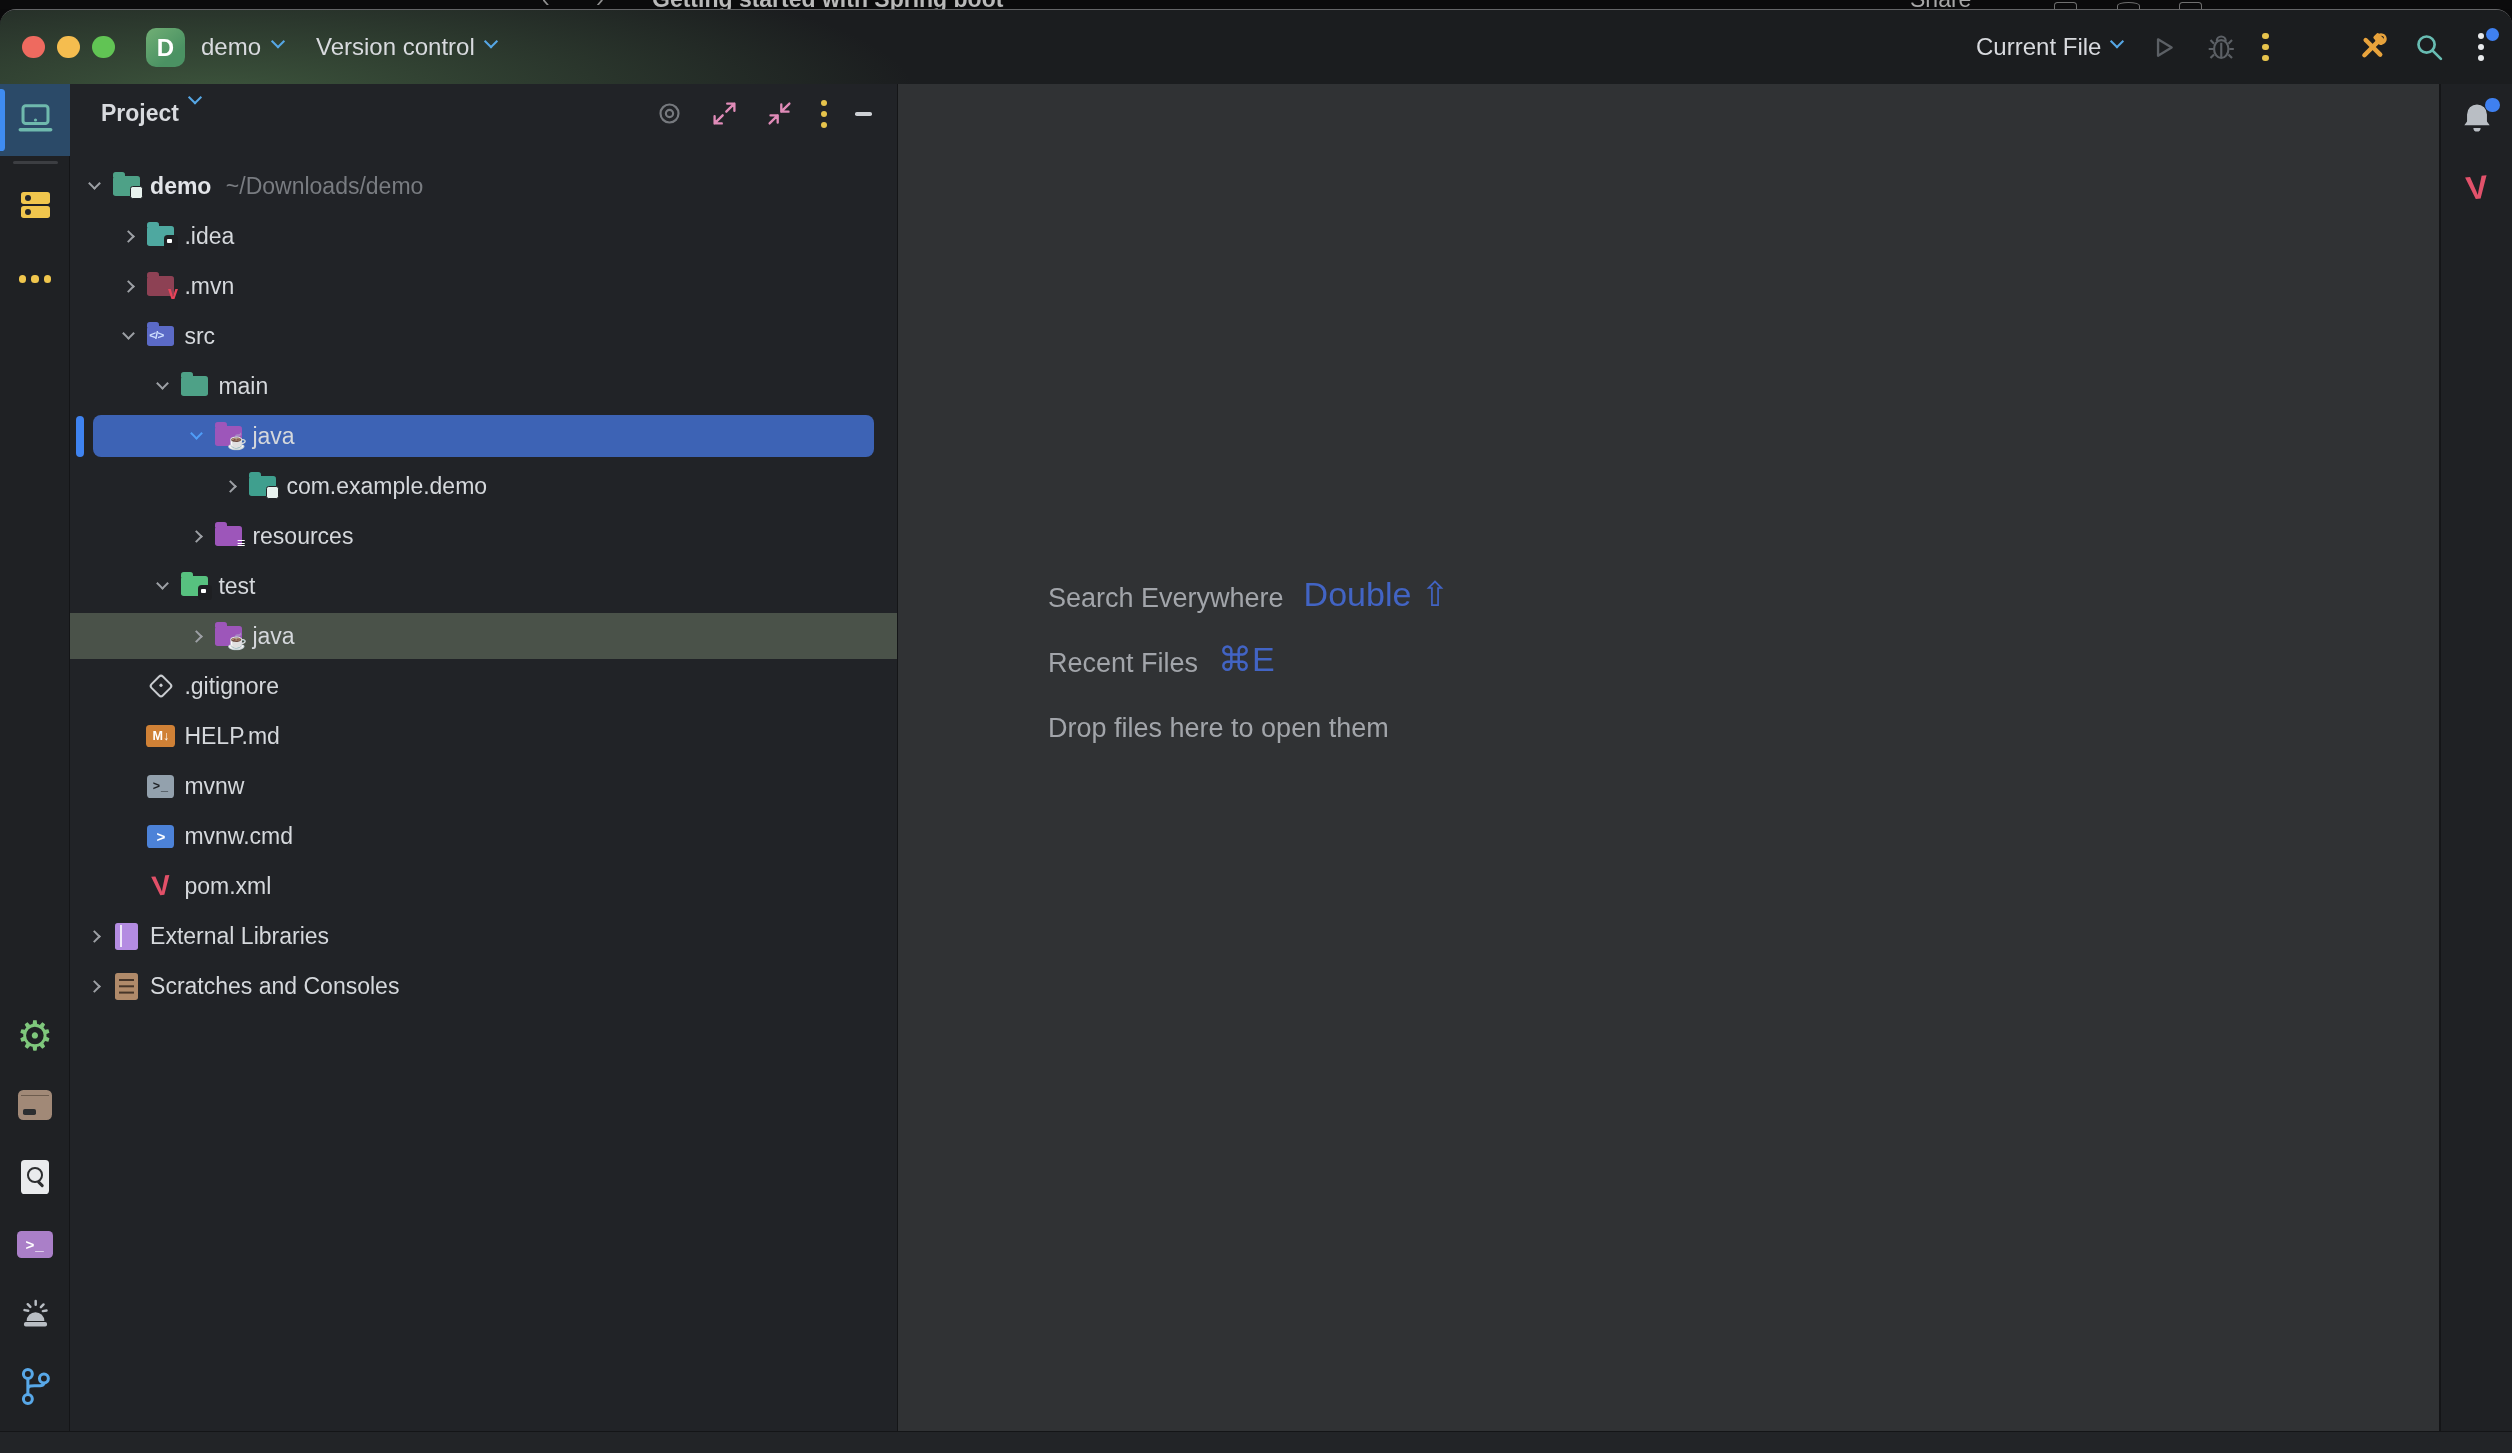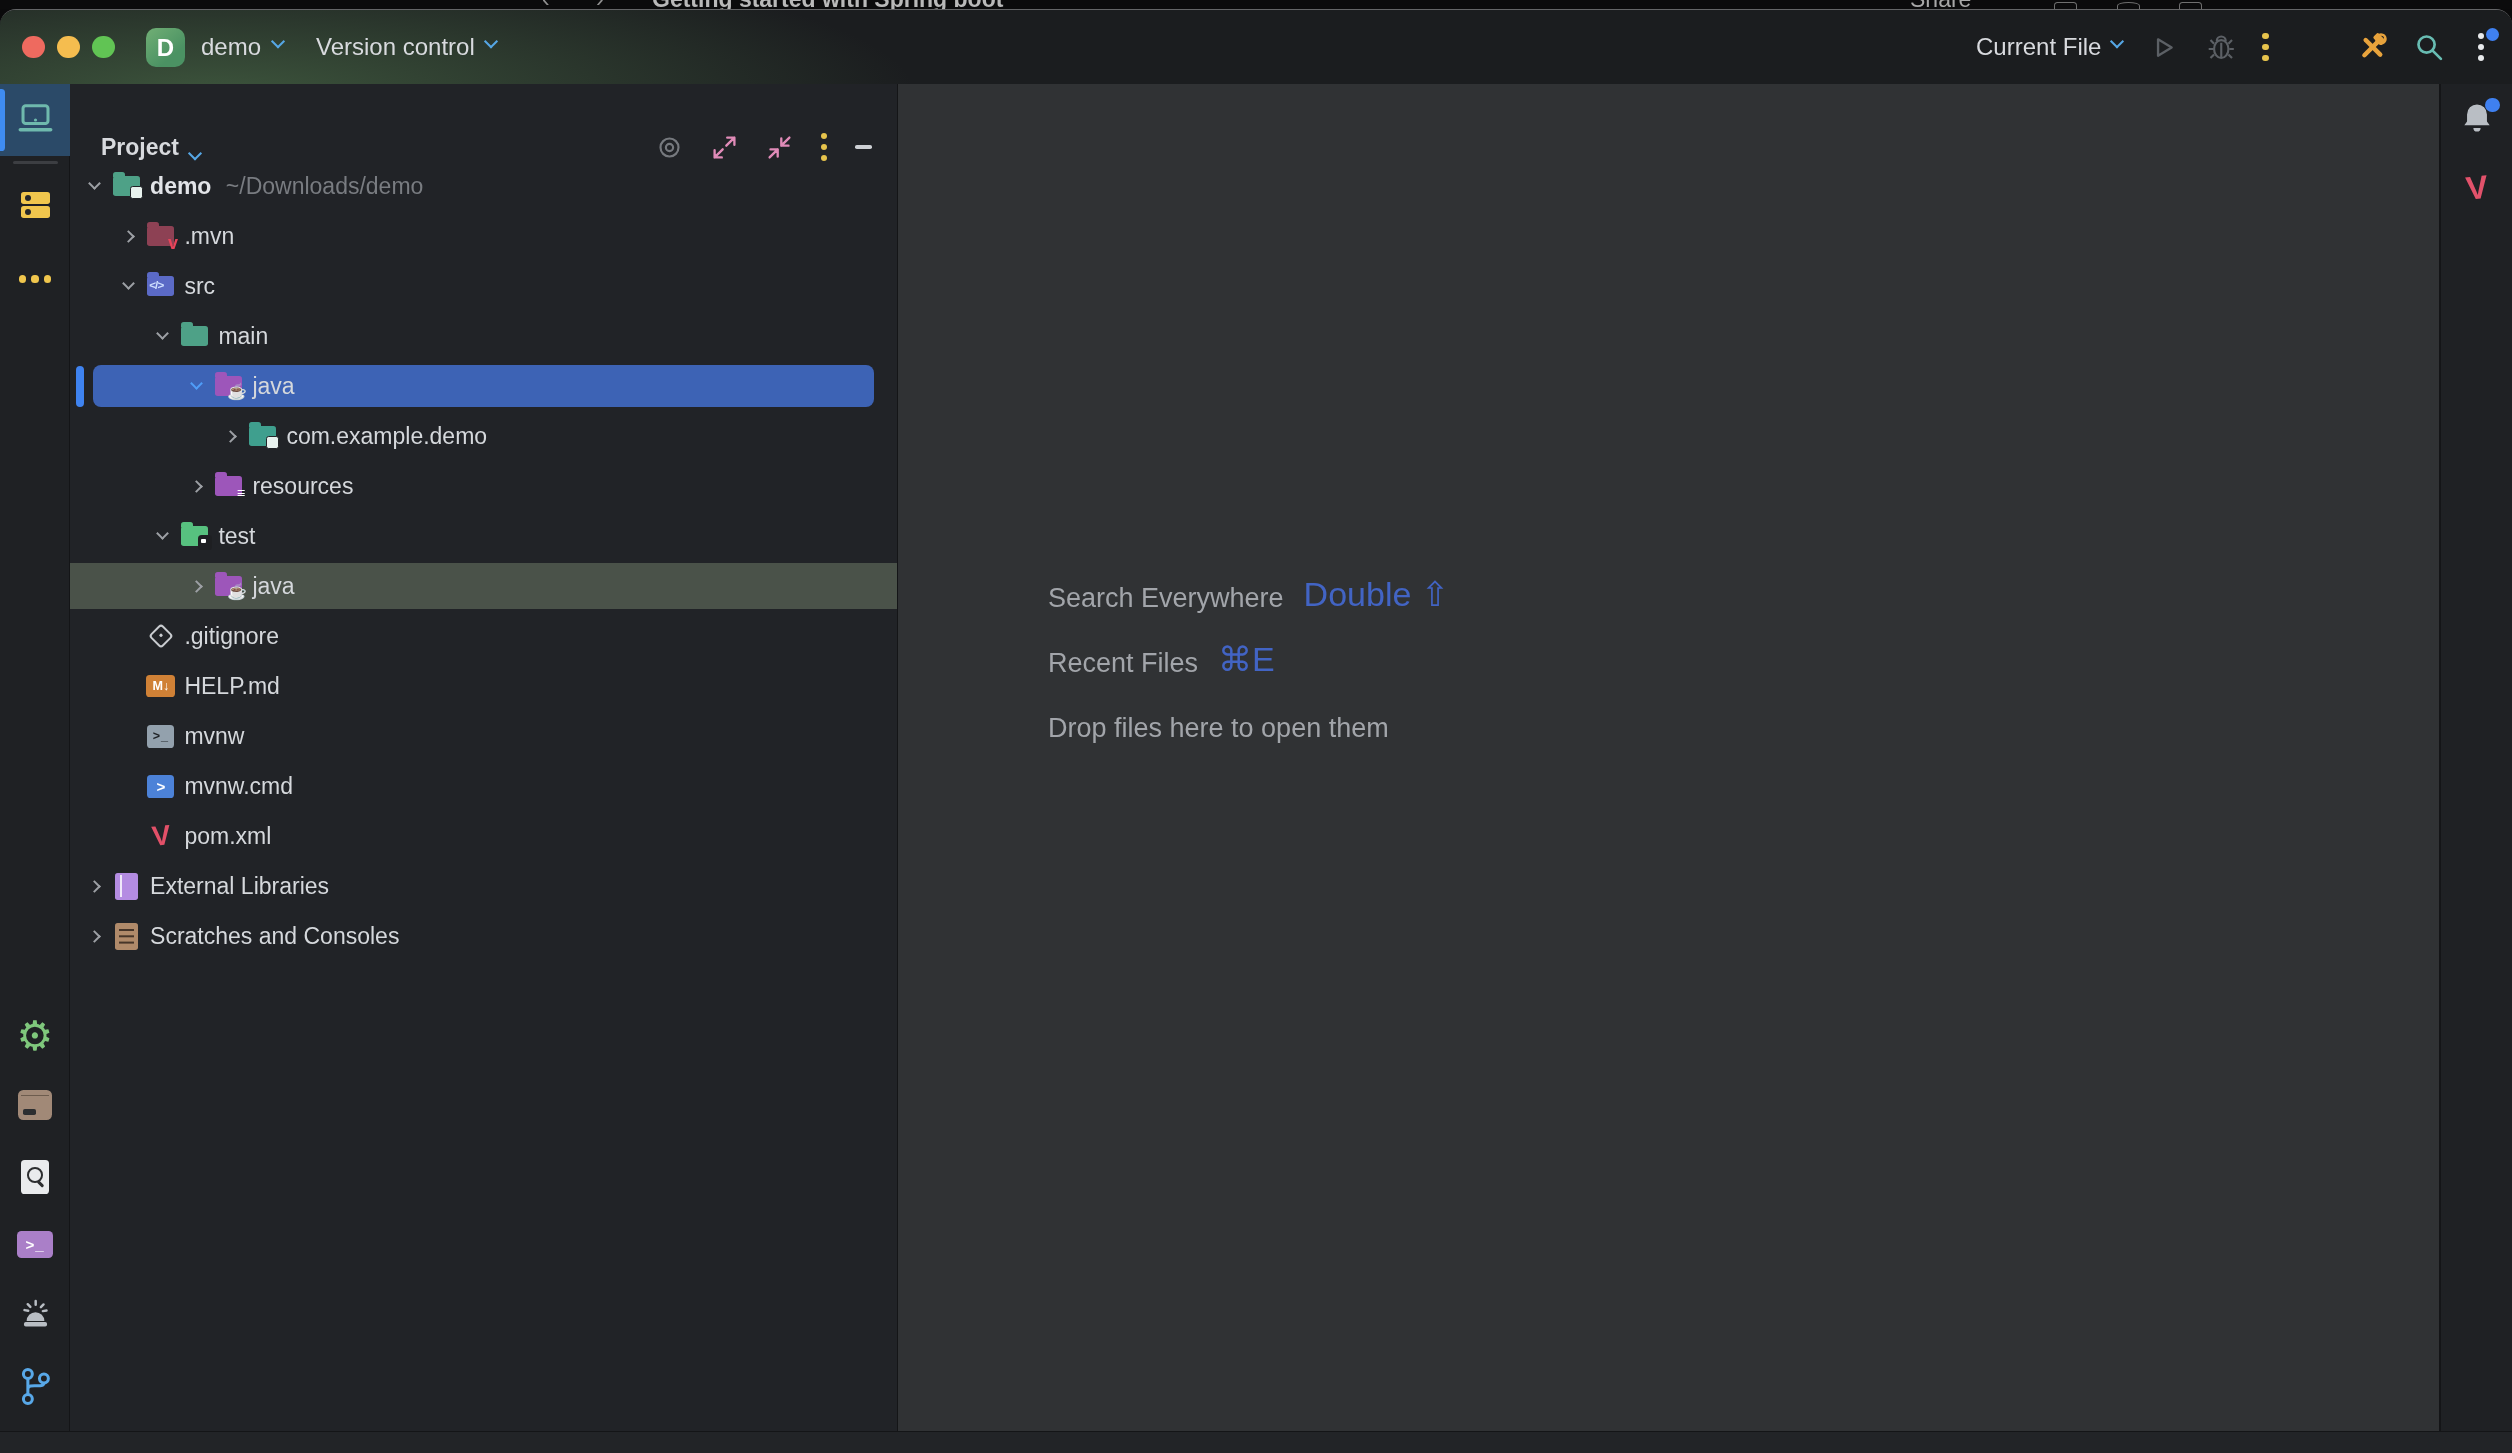--- a/index.html
+++ b/index.html
@@ -72,21 +72,21 @@
   .termico { width:36px; height:27px; background:#aa7fc8; border-radius:4.5px; color:#fff; font-weight:700; font-size:15.2px;
              display:flex; align-items:center; justify-content:center; letter-spacing:0.9px; }
 
   
   .rail-right { width:72px; background:#1f2124; border-left:1.8px solid #141517; position:relative; }
   .rr-item { position:absolute; left:0; width:72px; height:50px; display:flex; align-items:center; justify-content:center; }
   .mavenV { color:#e2526b; font-size:33px; font-weight:700; transform:rotate(-6deg); }
 
   
   .panel { width:828px; background:#212327; border-right:1.8px solid #141517; position:relative; }
-  .panel-header { height:77px; display:flex; align-items:flex-end; padding:16px 25px 0 31px; }
+  .panel-header { height:77px; display:flex; align-items:flex-start; padding:16px 25px 0 31px; }
   .panel-title { color:#d8dade; font-size:23px; font-weight:700; }
   .panel-header .chev-down { margin-left:10.8px; }
   .ph-icons { margin-left:auto; display:flex; align-items:center; gap:28px; }
   .minus { width:17px; height:3.6px; background:#cdd0d4; border-radius:1.8px; }
 
   
   .tree { position:absolute; top:77px; left:0; right:0; }
   .row { position:relative; height:50px; display:flex; align-items:center; white-space:nowrap; }
   .row .inner { position:relative; z-index:2; display:flex; align-items:center; width:100%; height:100%; }
   .pl0 .inner{ padding-left:11.7px; } .pl1 .inner{ padding-left:46px; } .pl2 .inner{ padding-left:80px; }
@@ -328,20 +328,33 @@
               <span class="ticon">
                 <span class="fold f-teal">
                     <span class="badge-sq"></span>
                   </span>
               </span>
               <span class="lbl bold">demo</span>
               <span class="suffix">~/Downloads/demo</span>
             </div>
           </div>
 
+          <div class="row pl1">
+            <div class="inner">
+              <span class="chev col">
+                  <i></i>
+                </span>
+              <span class="ticon">
+                <span class="fold f-tealb">
+                    <span class="badge-dark"></span>
+                  </span>
+              </span>
+              <span class="lbl">.idea</span>
+            </div>
+          </div>
 
           <div class="row pl1">
             <div class="inner">
               <span class="chev col">
                   <i></i>
                 </span>
               <span class="ticon">
                 <span class="fold f-maroon">
                     <span class="g-mvnv">v</span>
                   </span>

